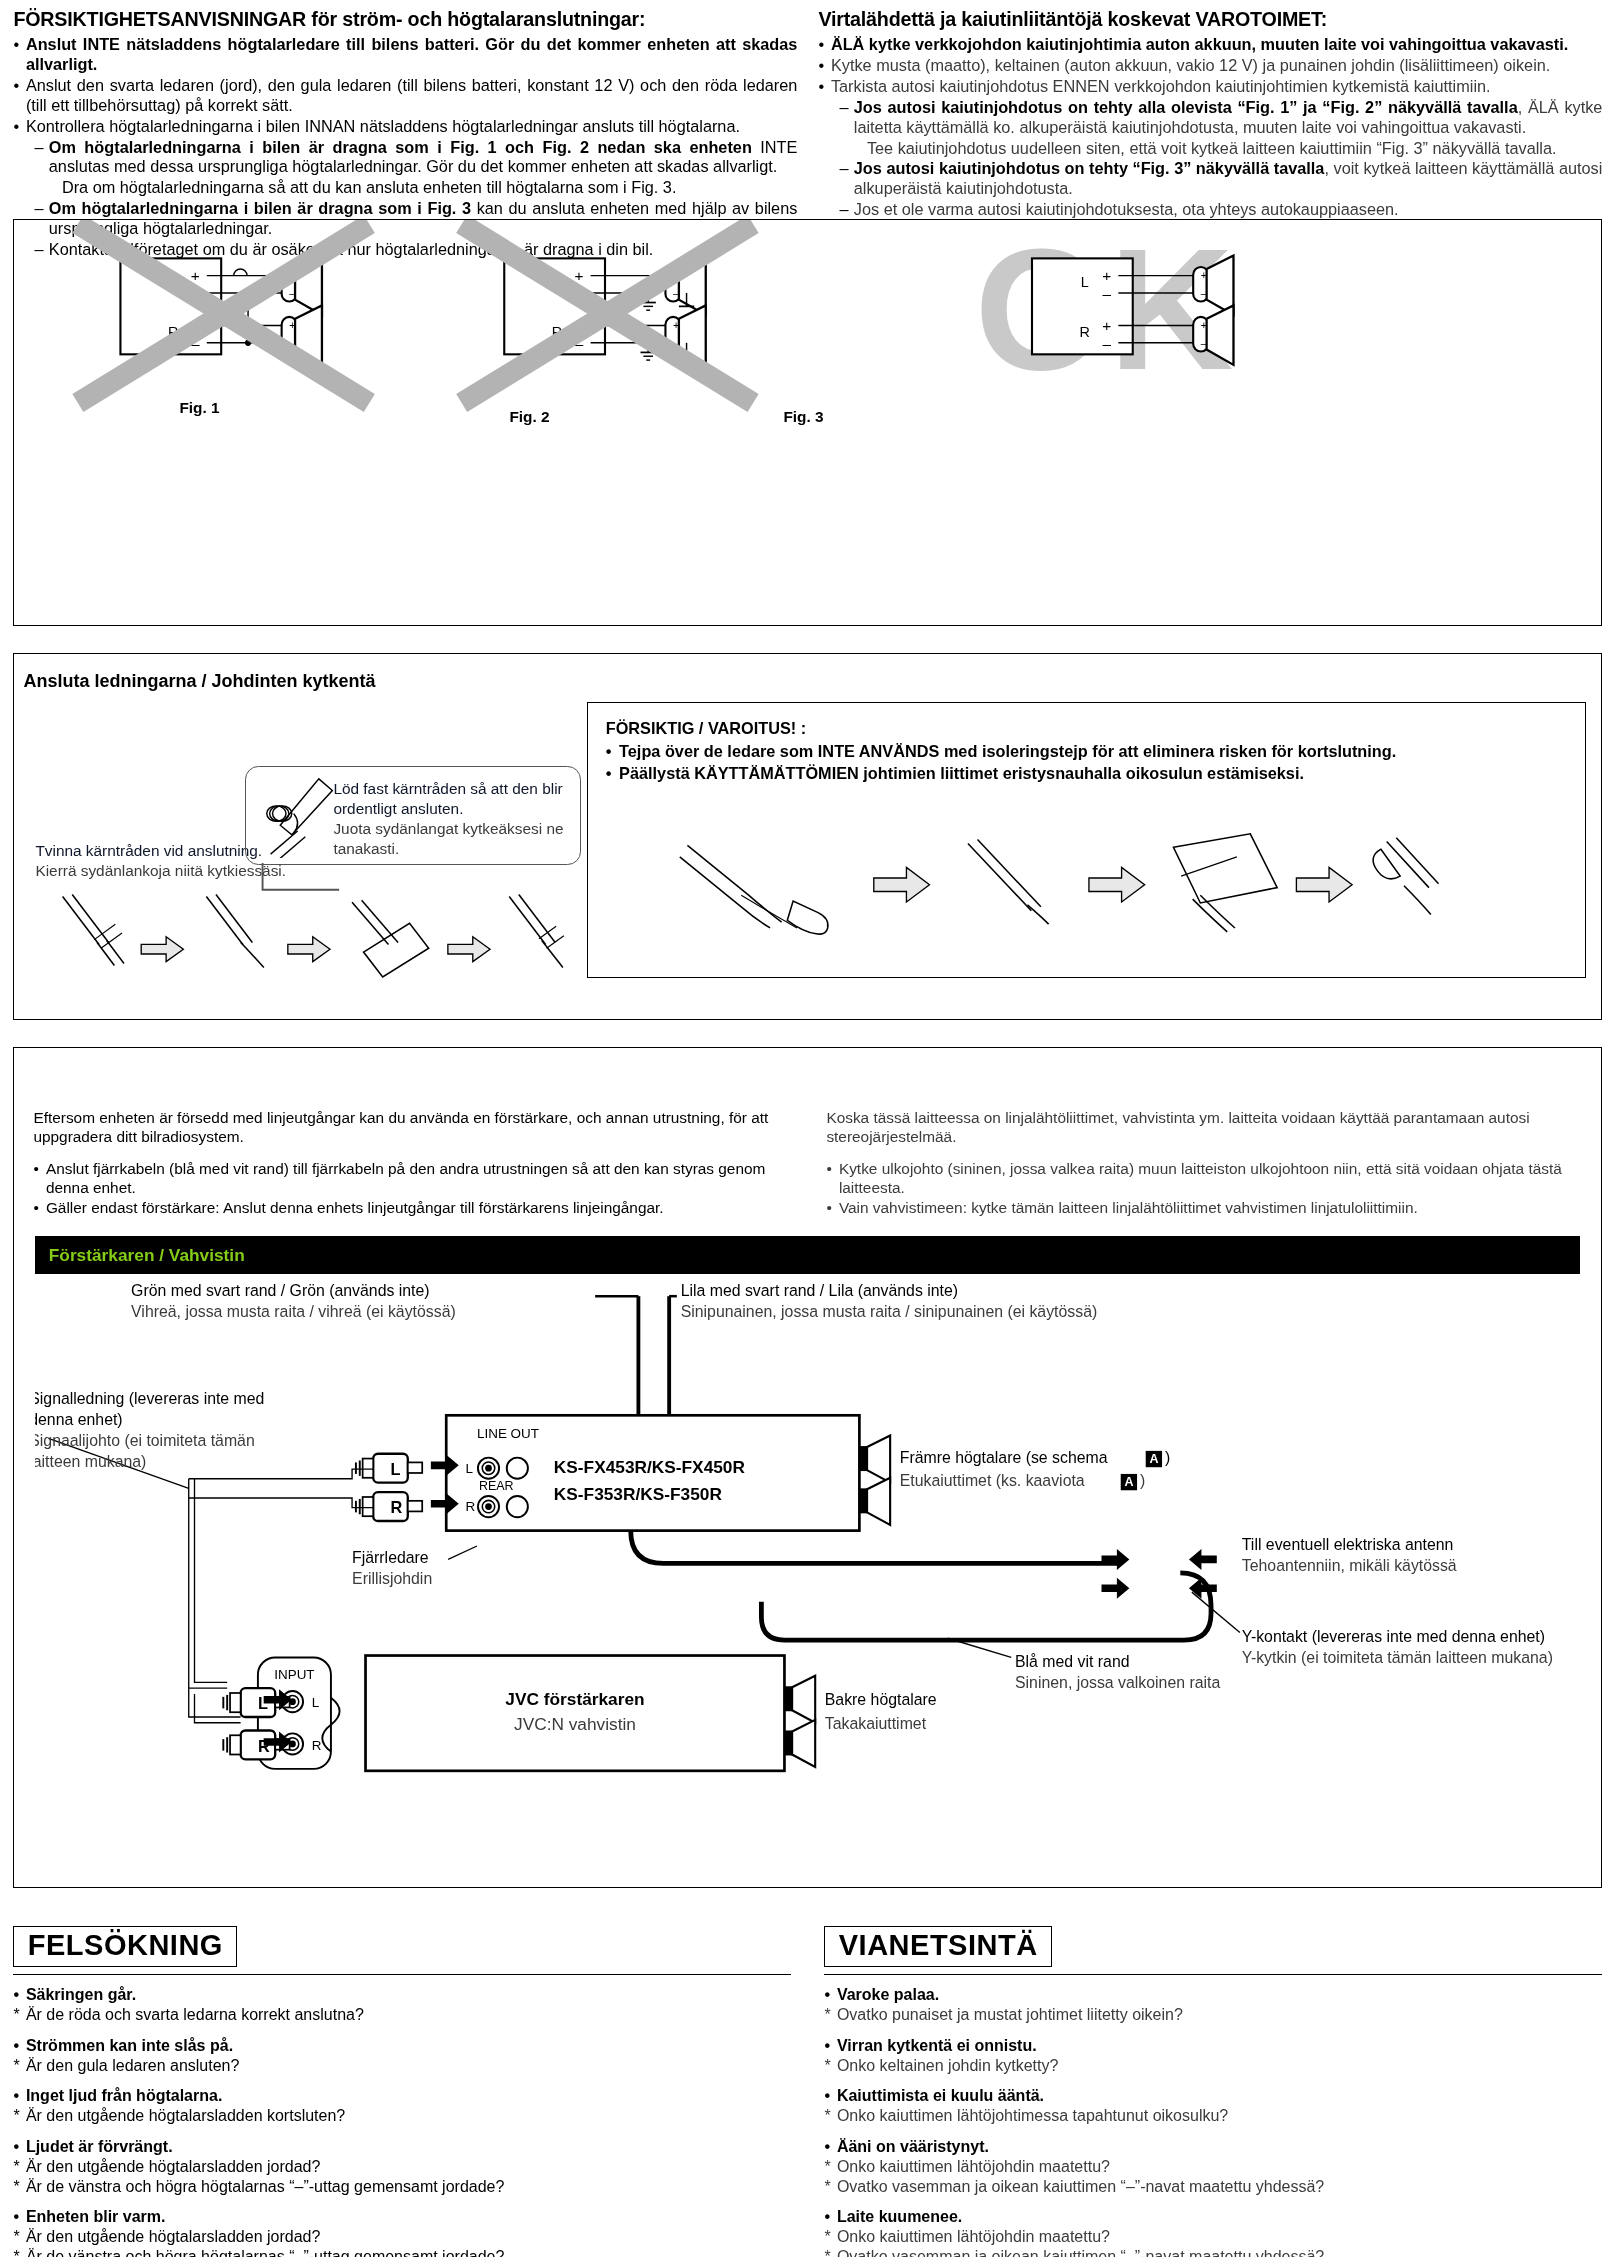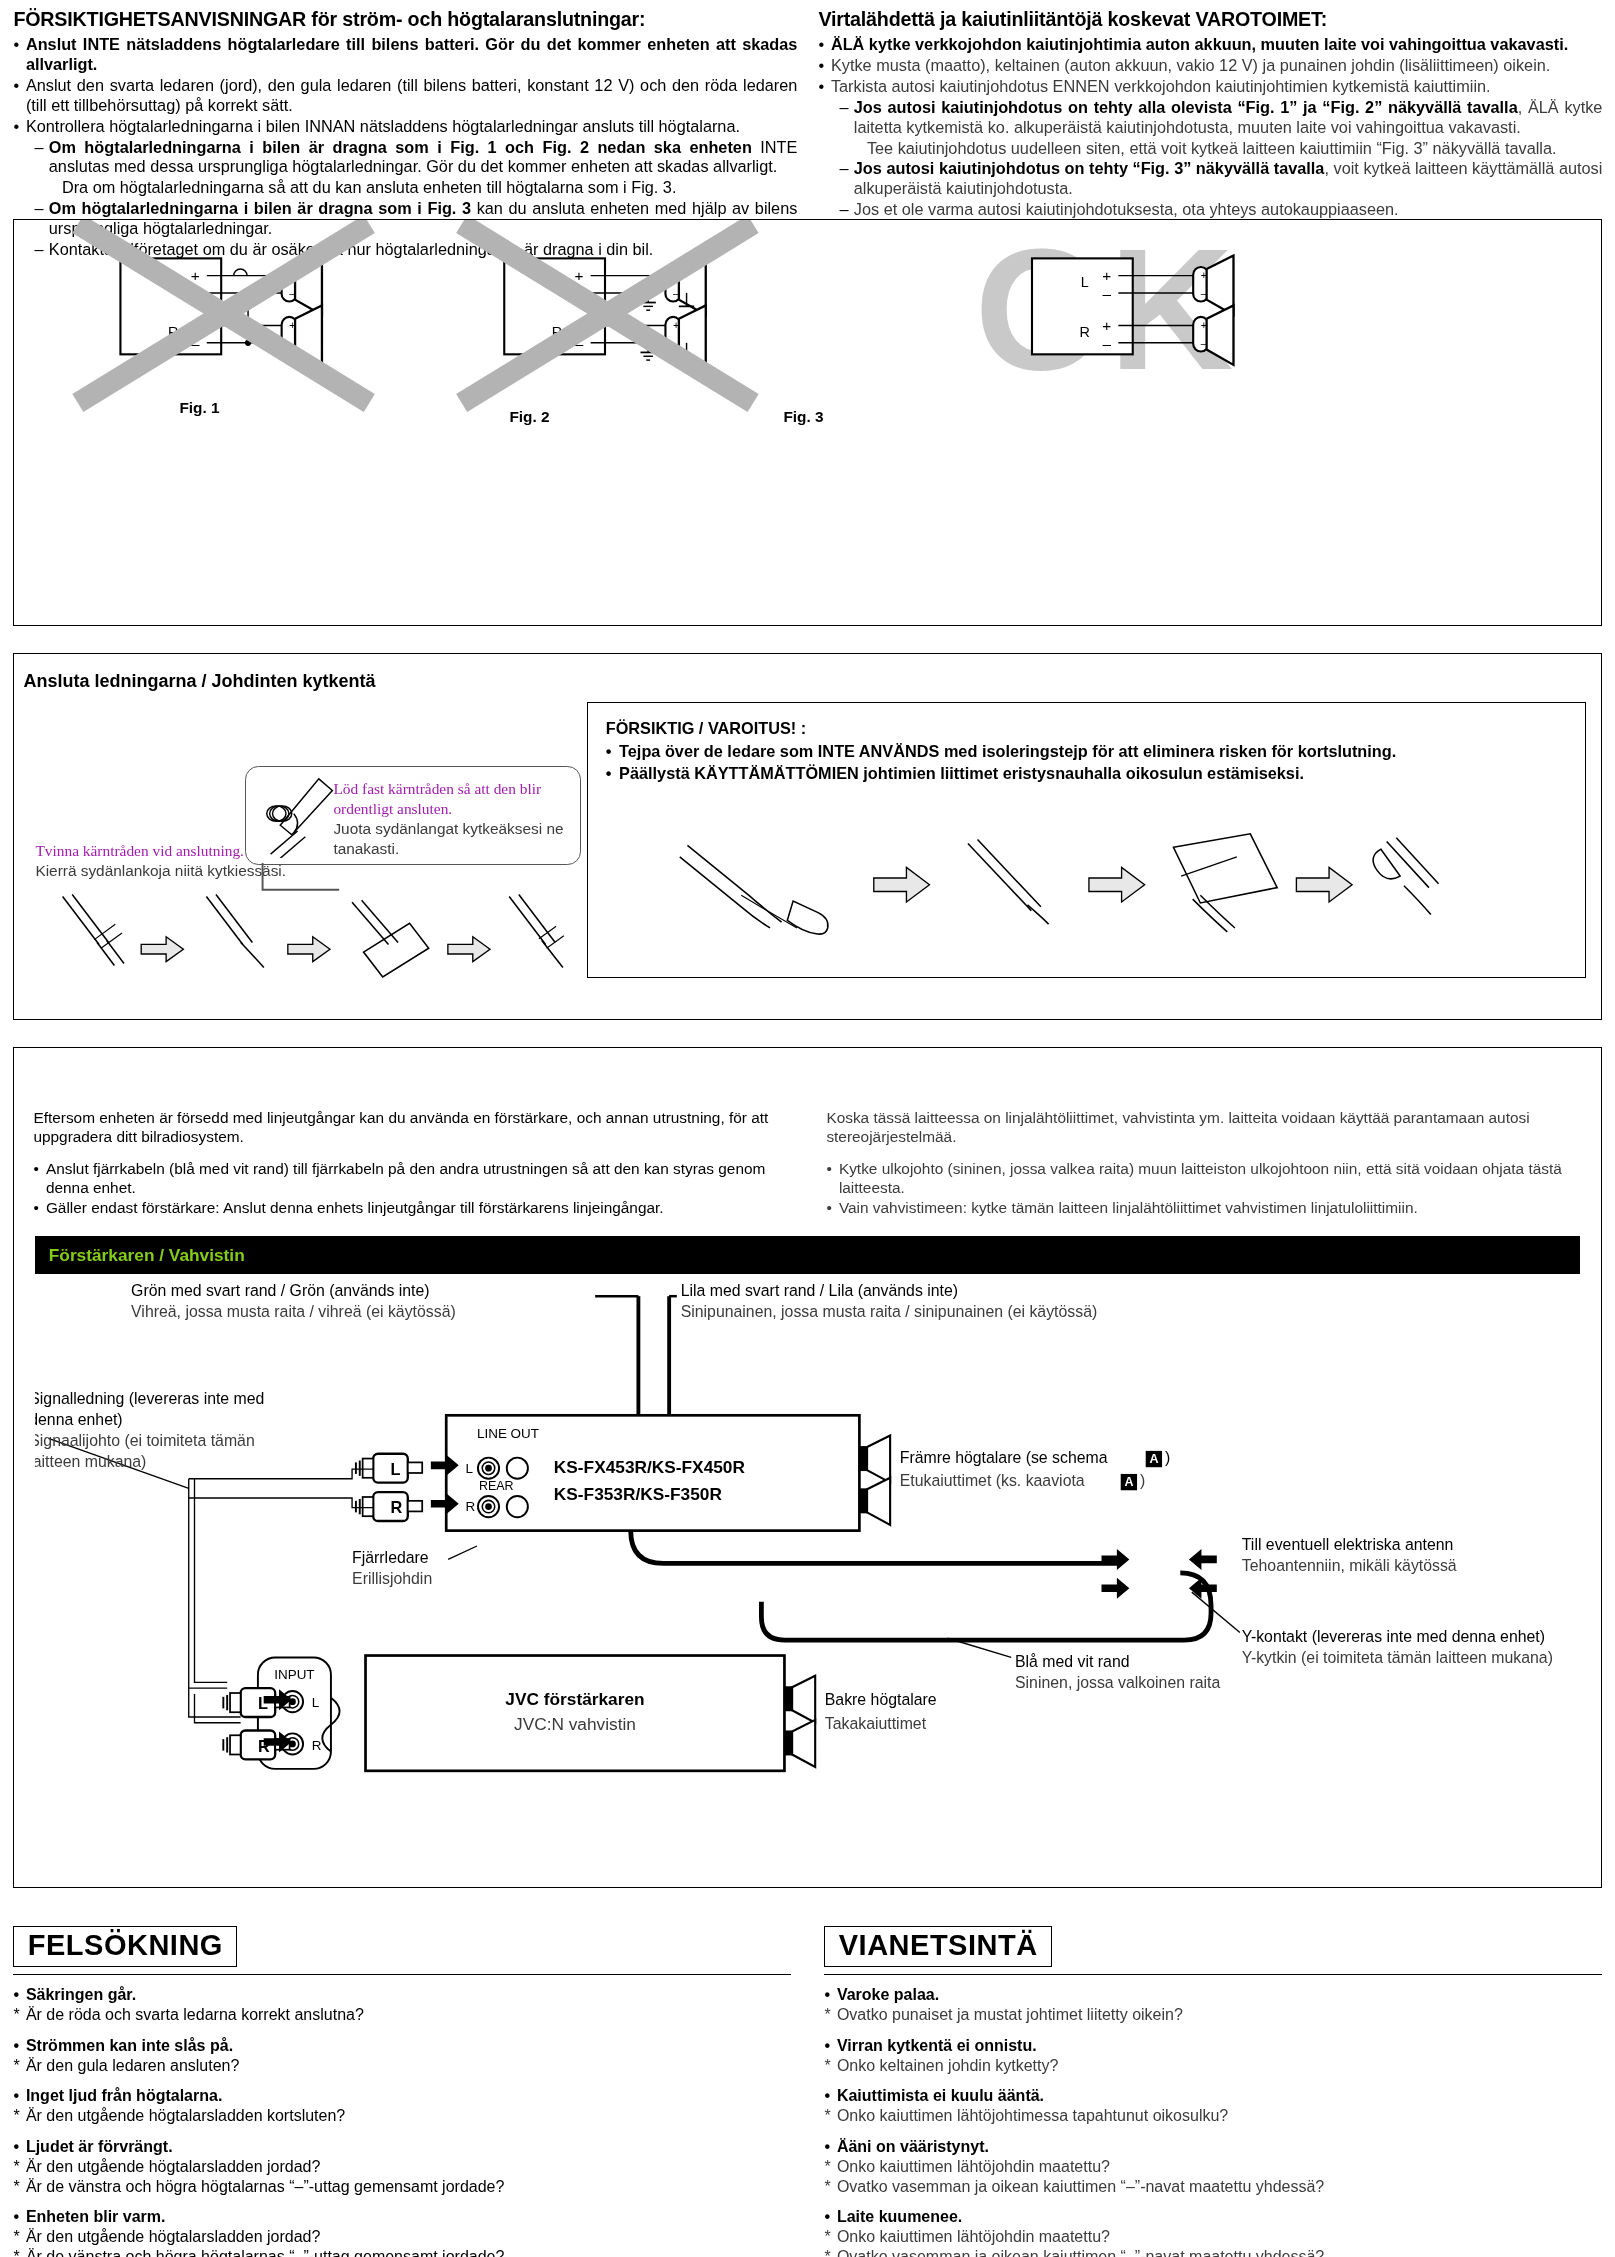--- a/index.html
+++ b/index.html
@@ -6,21 +6,21 @@
   html, body { margin:0; padding:0; }
   body {
     width:1616px; height:2258px;
     background:#fff;
     font-family:"Liberation Sans", sans-serif;
     color:#000;
     position:relative;
     overflow:hidden;
   }
   .page { position:relative; width:1616px; height:2226px; }
-  .sw { color:#a21caf;font-family:Liberation Serif, serif; }
+  .sw { color:#0f172a; }
   .fi { color:#3b3b3b; }
 
   
   .sec-cautions { position:absolute; left:13.4px; top:7.7px; width:1589px; }
   .caut-cols { display:flex; gap:21px; }
   .caut-col { width:784px; }
   .caut-title { font-size:19.7px; font-weight:bold; letter-spacing:-0.2px; line-height:1.2; margin-bottom:3.8px; }
   .bul { display:flex; font-size:16.3px; line-height:1.22; margin-bottom:1px; }
   .bul .dot { width:12.5px; flex:none; }
   .bul .dash { width:14.4px; flex:none; }
@@ -129,21 +129,21 @@
             <div class="bul just">
               <span class="dot">•</span>
               <span class="txt fi">Kytke musta (maatto), keltainen (auton akkuun, vakio 12 V) ja punainen johdin (lisäliittimeen) oikein.</span>
             </div>
             <div class="bul just">
               <span class="dot">•</span>
               <span class="txt fi">Tarkista autosi kaiutinjohdotus ENNEN verkkojohdon kaiutinjohtimien kytkemistä kaiuttimiin.</span>
             </div>
             <div class="bul just ind1">
               <span class="dash">–</span>
-              <span class="txt"><b>Jos autosi kaiutinjohdotus on tehty alla olevista “Fig. 1” ja “Fig. 2” näkyvällä tavalla</b><span class="fi">, ÄLÄ kytke laitetta kytkemistä ko. alkuperäistä kaiutinjohdotusta, muuten laite voi vahingoittua vakavasti.</span></span>
+              <span class="txt"><b>Jos autosi kaiutinjohdotus on tehty alla olevista “Fig. 1” ja “Fig. 2” näkyvällä tavalla</b><span class="fi">, ÄLÄ kytke laitetta käyttämällä ko. alkuperäistä kaiutinjohdotusta, muuten laite voi vahingoittua vakavasti.</span></span>
             </div>
             <div class="bul just ind2">
               <span class="dot"></span>
               <span class="txt fi">Tee kaiutinjohdotus uudelleen siten, että voit kytkeä laitteen kaiuttimiin “Fig. 3” näkyvällä tavalla.</span>
             </div>
             <div class="bul just ind1">
               <span class="dash">–</span>
               <span class="txt"><b>Jos autosi kaiutinjohdotus on tehty “Fig. 3” näkyvällä tavalla</b><span class="fi">, voit kytkeä laitteen käyttämällä autosi alkuperäistä kaiutinjohdotusta.</span></span>
             </div>
             <div class="bul just ind1">

